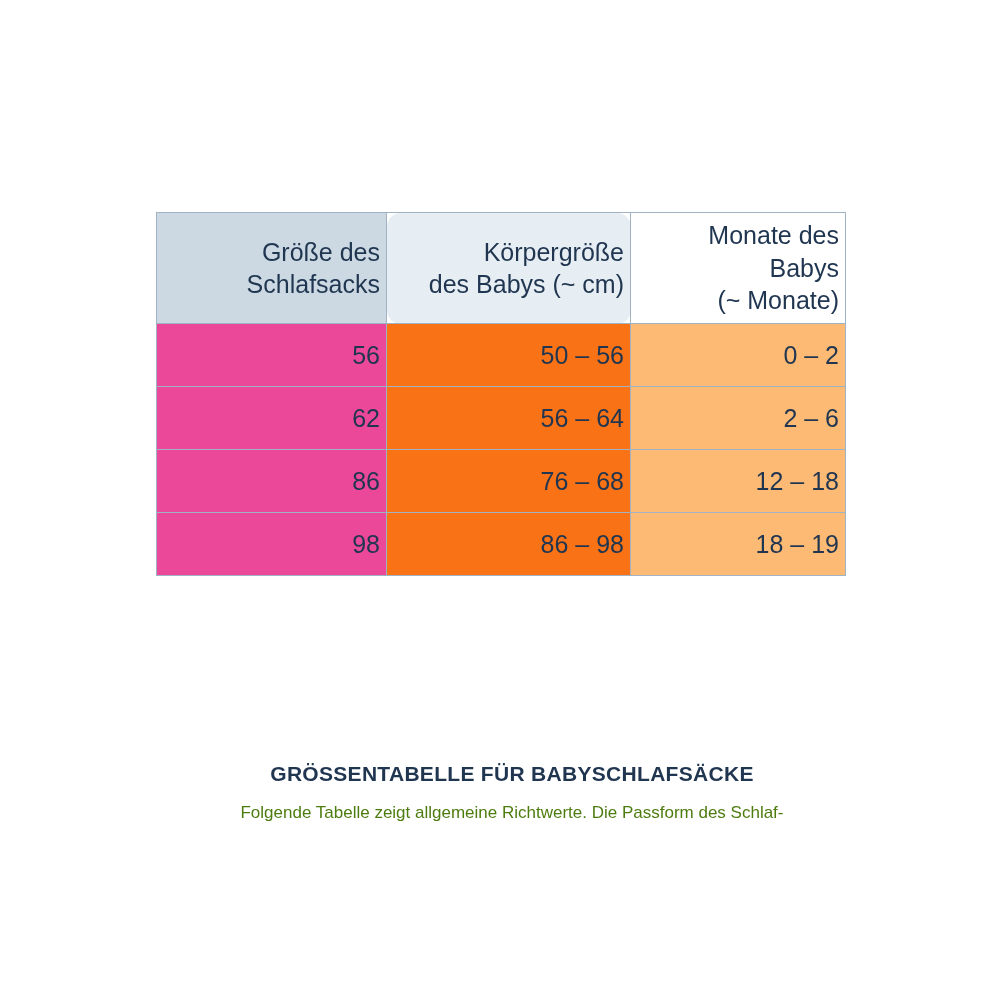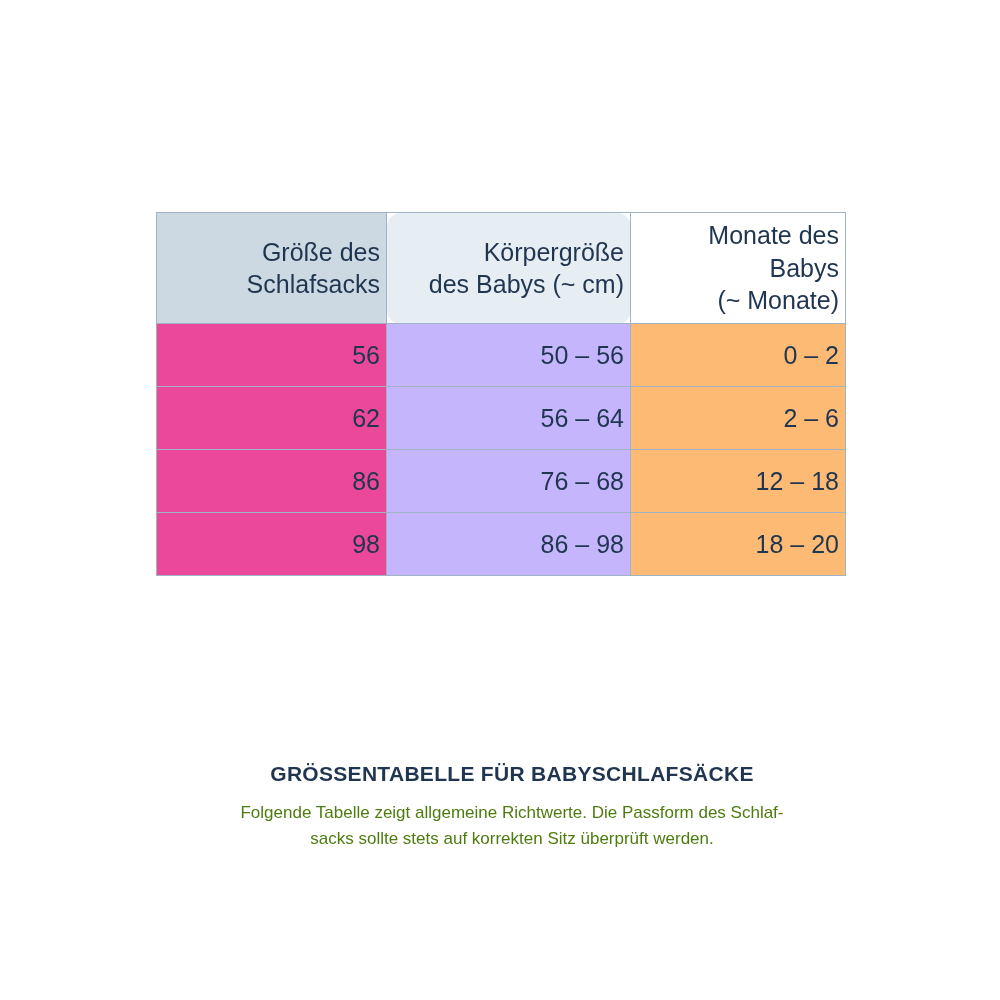--- a/index.html
+++ b/index.html
@@ -60,21 +60,21 @@
   thead th.h2 { background: #e7eef3; border-radius: 14px; }
   thead th.h3 { background: #ffffff; }
 
   
   table.size-table tbody td {
     height: 58px;
     font-size: 25px;
     padding: 2px 6px;
   }
   tbody td.b1 { background: #ec4899; }
-  tbody td.b2 { background: #c4b5fd; margin-left: 20px; }
+  tbody td.b2 { background: #f97316; margin-left: 20px; }
   tbody td.b3 { background: #fdba74; }
 
   
   .caption {
     position: absolute;
     left: 0;
     top: 762px;
     width: 1000px;
     text-align: center;
     margin-left: 12px;
@@ -134,27 +134,26 @@
           <td class="b3">2 – 6</td>
         </tr>
         <tr>
           <td class="b1">86</td>
           <td class="b2">76 – 68</td>
           <td class="b3">12 – 18</td>
         </tr>
         <tr>
           <td class="b1">98</td>
           <td class="b2">86 – 98</td>
-          <td class="b3">18 – 20</td>
+          <td class="b3">18 – 19</td>
         </tr>
       </tbody>
     </table>
   </div>
 
   <div class="caption">
     <div class="caption-title">GRÖSSENTABELLE FÜR BABYSCHLAFSÄCKE</div>
     <div class="caption-text">
       <div>Folgende Tabelle zeigt allgemeine Richtwerte. Die Passform des Schlaf-</div>
-      <div>sacks sollte stets auf korrekten Sitz überprüft werden.</div>
     </div>
   </div>
 
 </div>
 
 </body></html>

